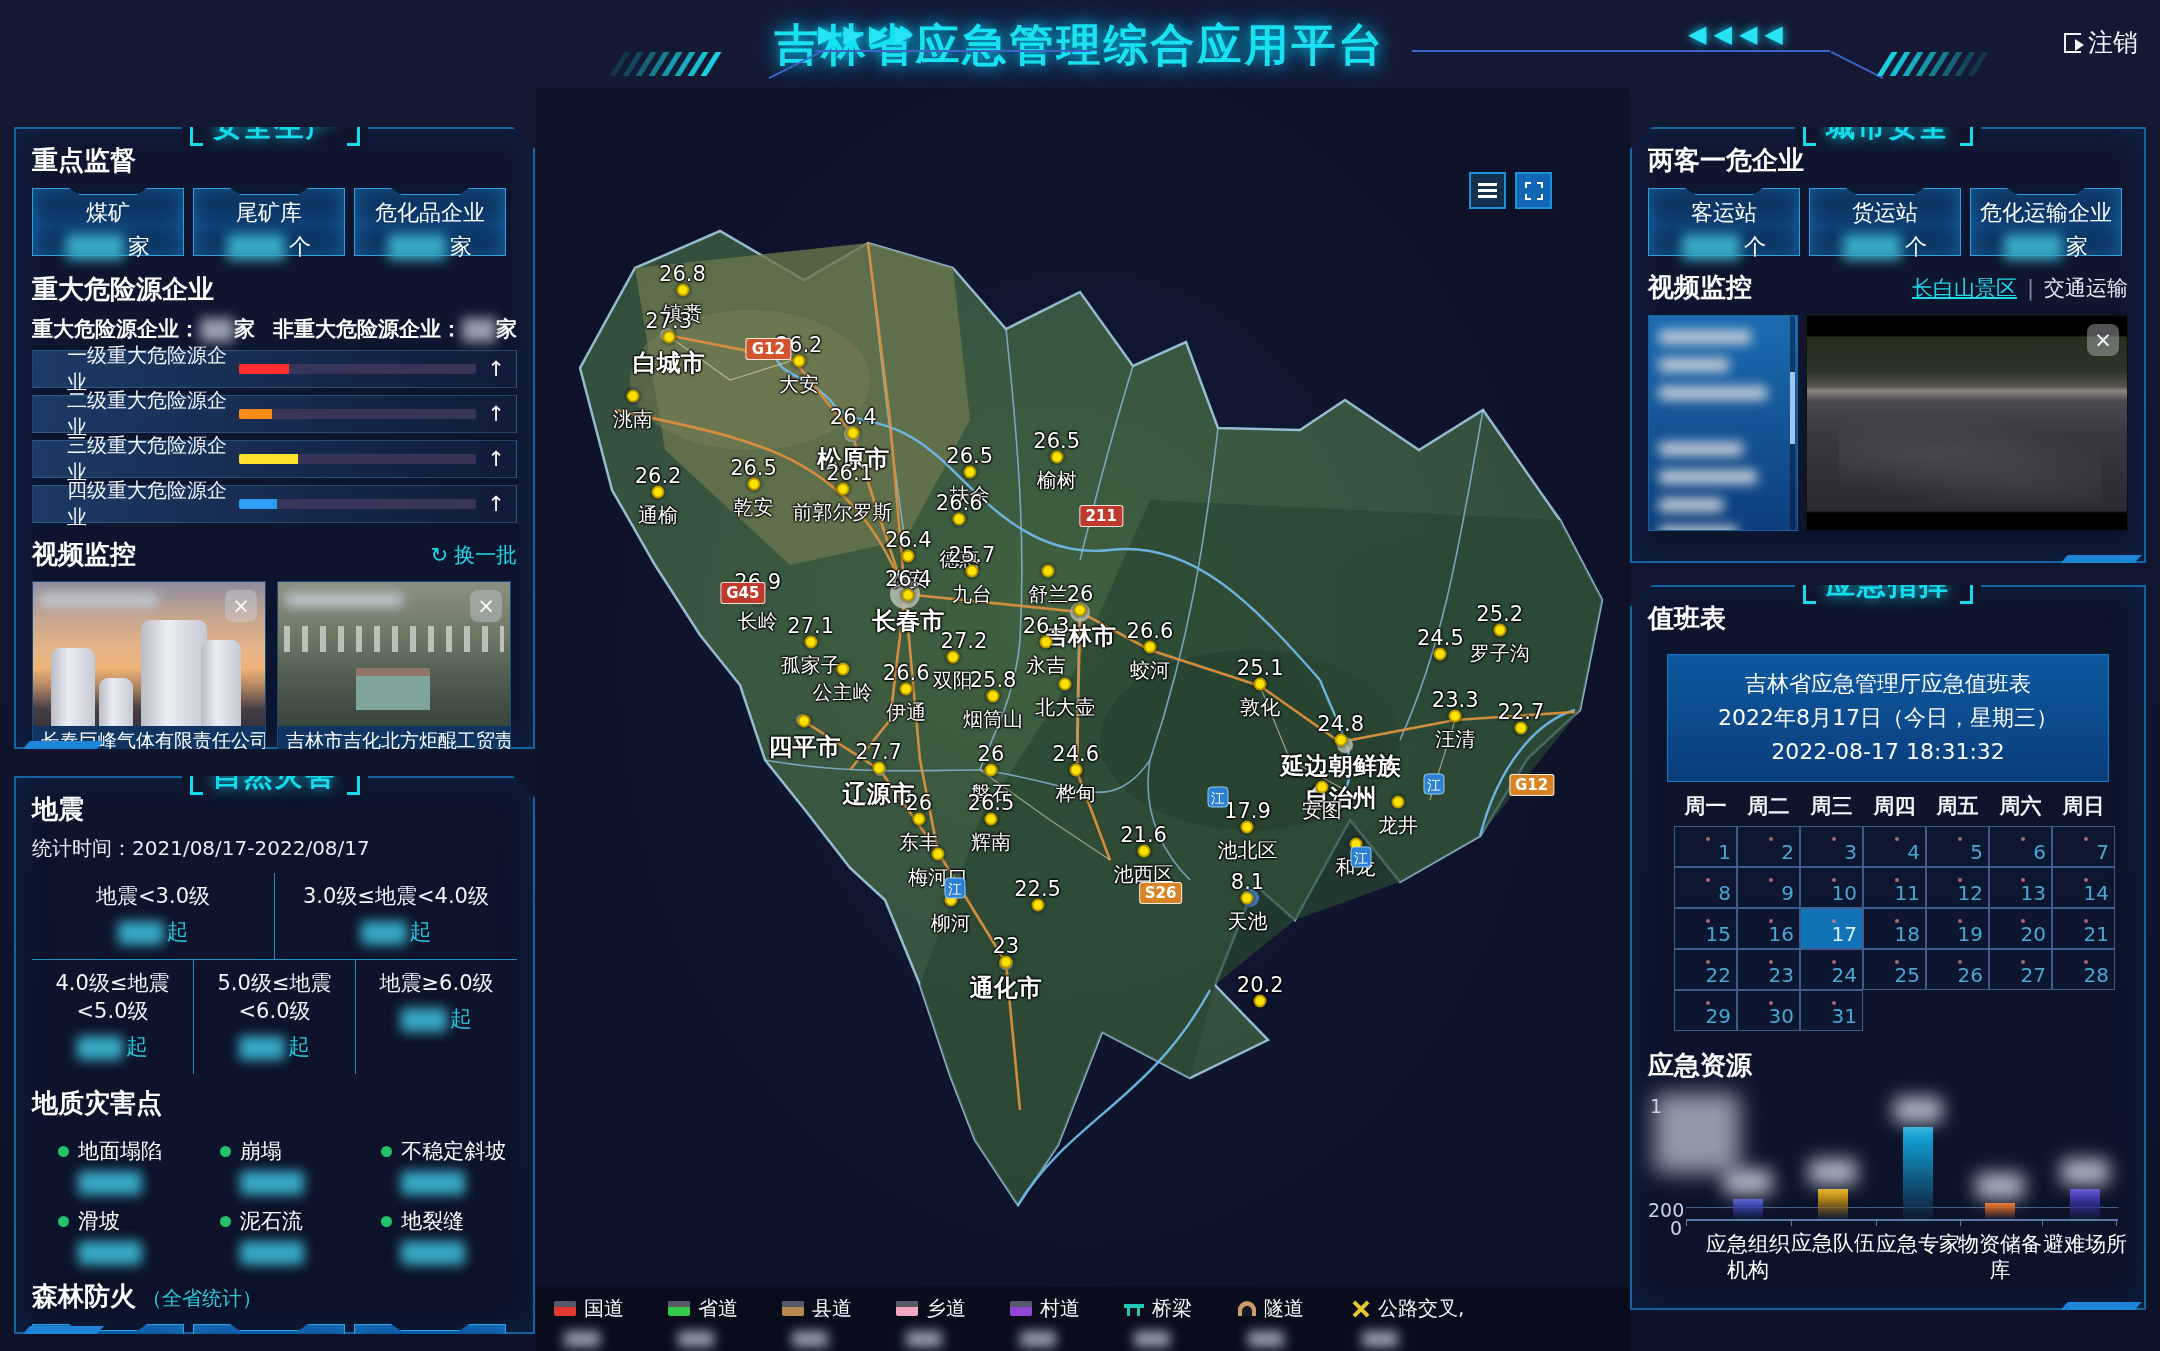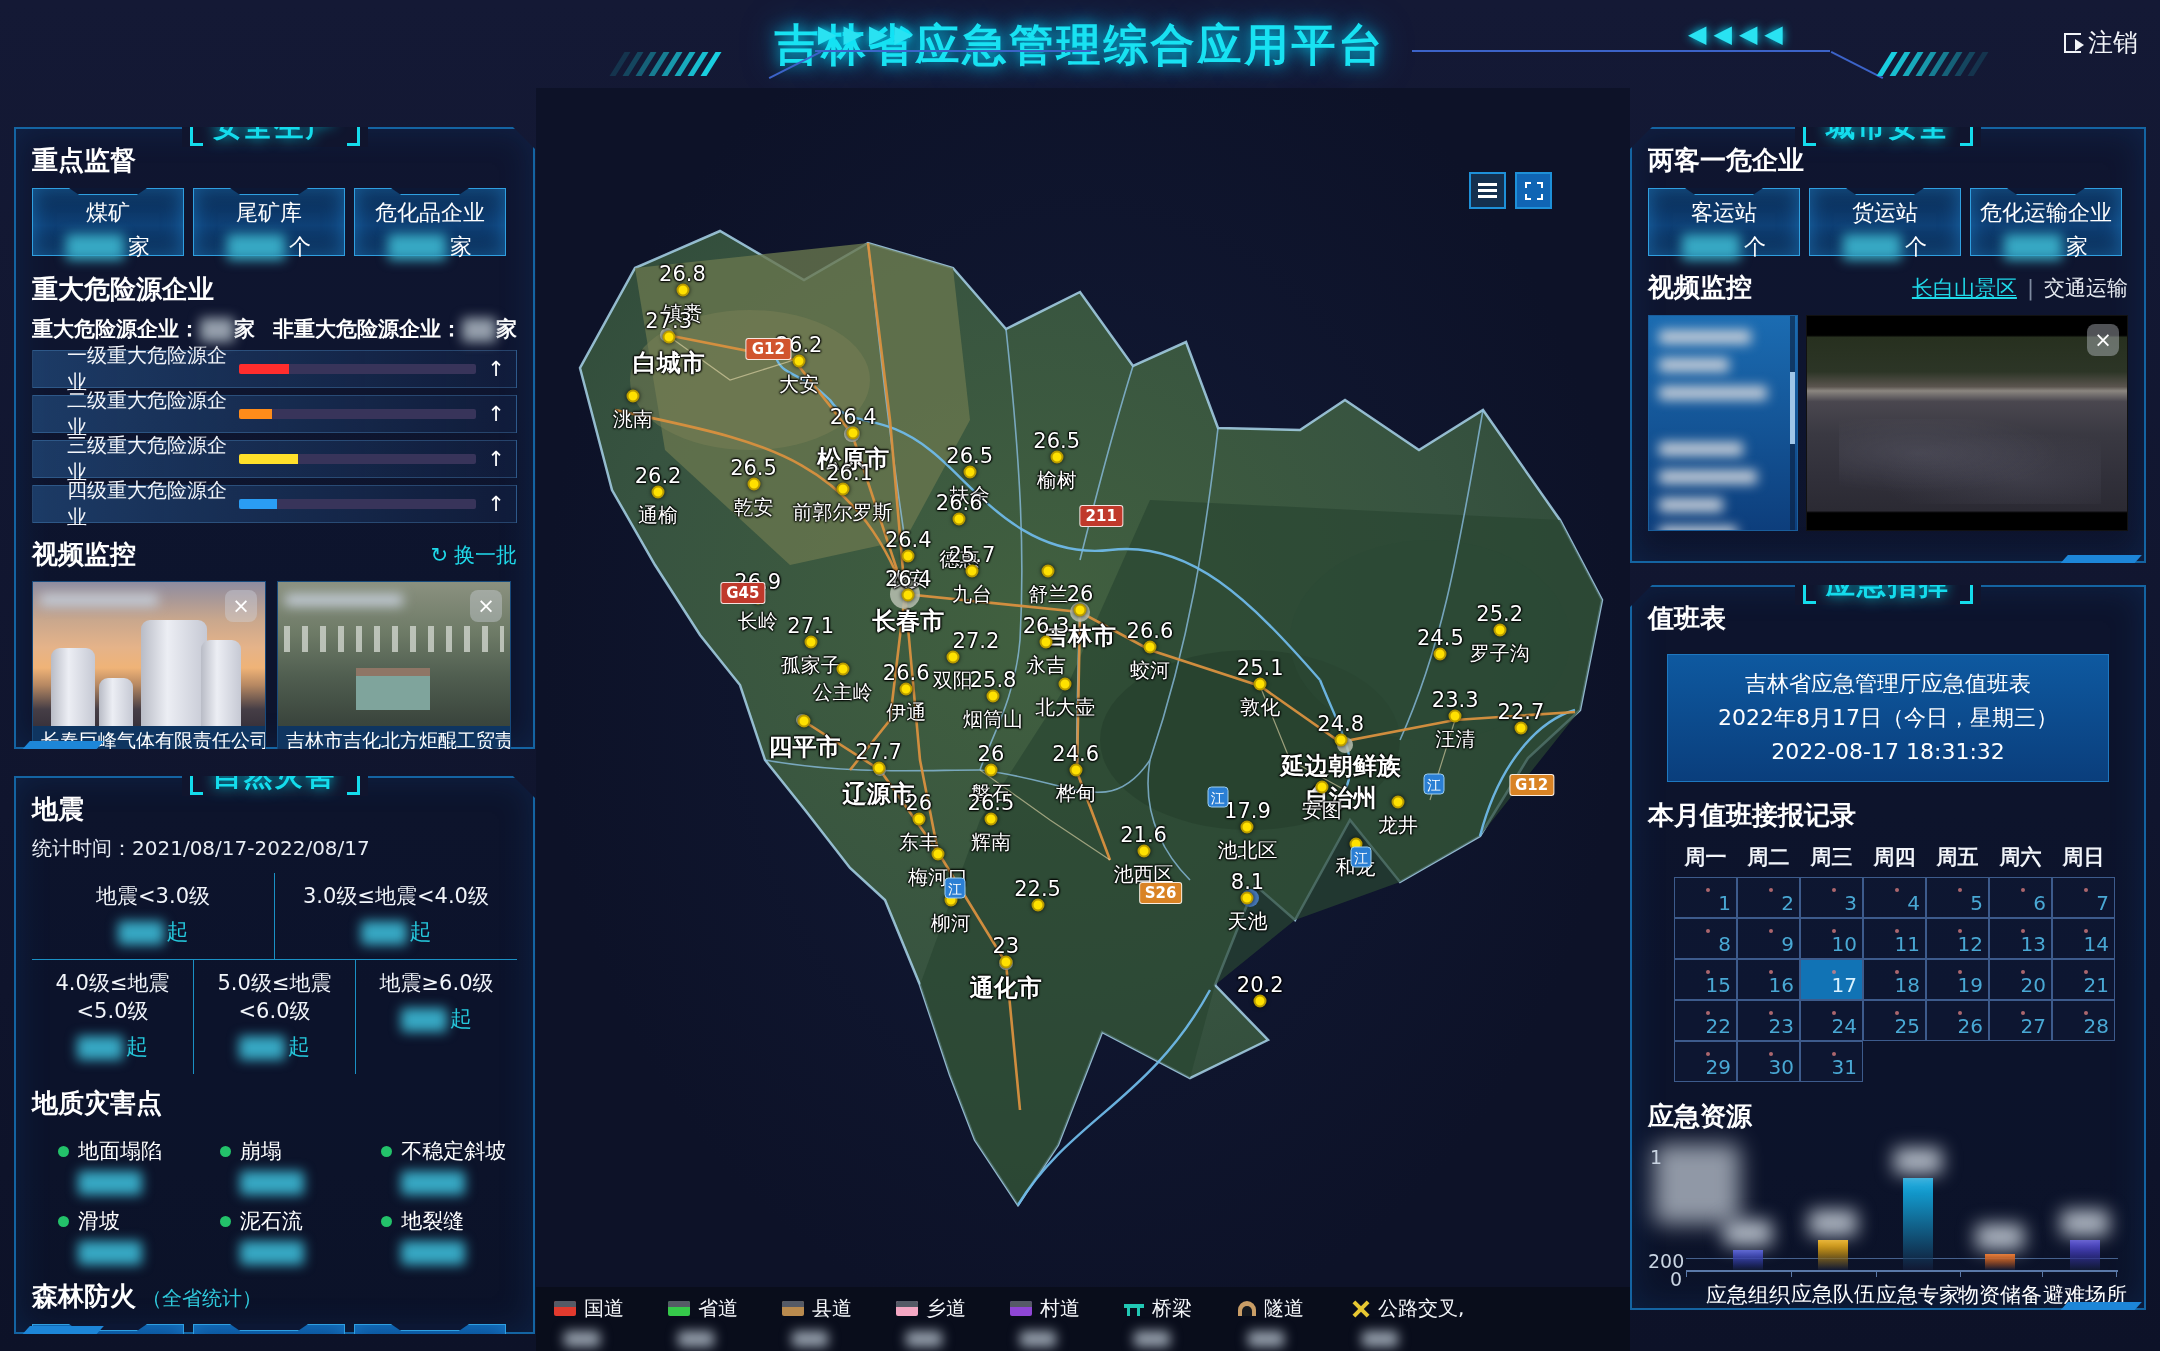--- a/index.html
+++ b/index.html
@@ -344,21 +344,21 @@
           <div class="city big" style="left: 530px; top: 493.938px;">吉林市</div>
           <i class="mk" style="left: 599.96px; top: 526.868px;"></i>
           <div class="temp" style="left: 599.96px; top: 526.868px;">26.6</div>
           <div class="city" style="left: 599.96px; top: 530.868px;">蛟河</div>
           <i class="mk" style="left: 260.76px; top: 521.944px;"></i>
           <div class="temp" style="left: 260.76px; top: 521.944px;">27.1</div>
           <div class="city" style="left: 260.76px; top: 525.944px;">孤家子</div>
           <i class="mk" style="left: 292.56px; top: 549.026px;"></i>
           <div class="city" style="left: 292.56px; top: 553.026px;">公主岭</div>
           <i class="mk" style="left: 402.8px; top: 536.716px;"></i>
-          <div class="temp" style="left: 426px; top: 536.716px;">27.2</div>
+          <div class="temp" style="left: 414px; top: 536.716px;">27.2</div>
           <div class="city" style="left: 402.8px; top: 540.716px;">双阳</div>
           <i class="mk" style="left: 496.08px; top: 521.944px;"></i>
           <div class="temp" style="left: 496.08px; top: 521.944px;">26.3</div>
           <div class="city" style="left: 496.08px; top: 525.944px;">永吉</div>
           <i class="mk" style="left: 515.16px; top: 563.798px;"></i>
           <div class="city" style="left: 515.16px; top: 567.798px;">北大壶</div>
           <i class="mk" style="left: 356.16px; top: 568.722px;"></i>
           <div class="temp" style="left: 356.16px; top: 568.722px;">26.6</div>
           <div class="city" style="left: 356.16px; top: 572.722px;">伊通</div>
           <i class="mk" style="left: 443.08px; top: 576.108px;"></i>
@@ -797,21 +797,20 @@
       <span class="br r"></span>
     </div>
     <div class="p-body">
       <div class="sec-h">值班表</div>
       <div class="duty-box" id="duty-box">
           <div>吉林省应急管理厅应急值班表</div>
           <div>2022年8月17日（今日，星期三）</div>
           <div>2022-08-17 18:31:32</div>
         </div>
 
-      <div class="sec-h" style="margin-top:16px;">本月值班接报记录</div>
       <div class="cal">
         <div class="cal-head" id="cal-head">
             <span>周一</span>
             <span>周二</span>
             <span>周三</span>
             <span>周四</span>
             <span>周五</span>
             <span>周六</span>
             <span>周日</span>
           </div>

